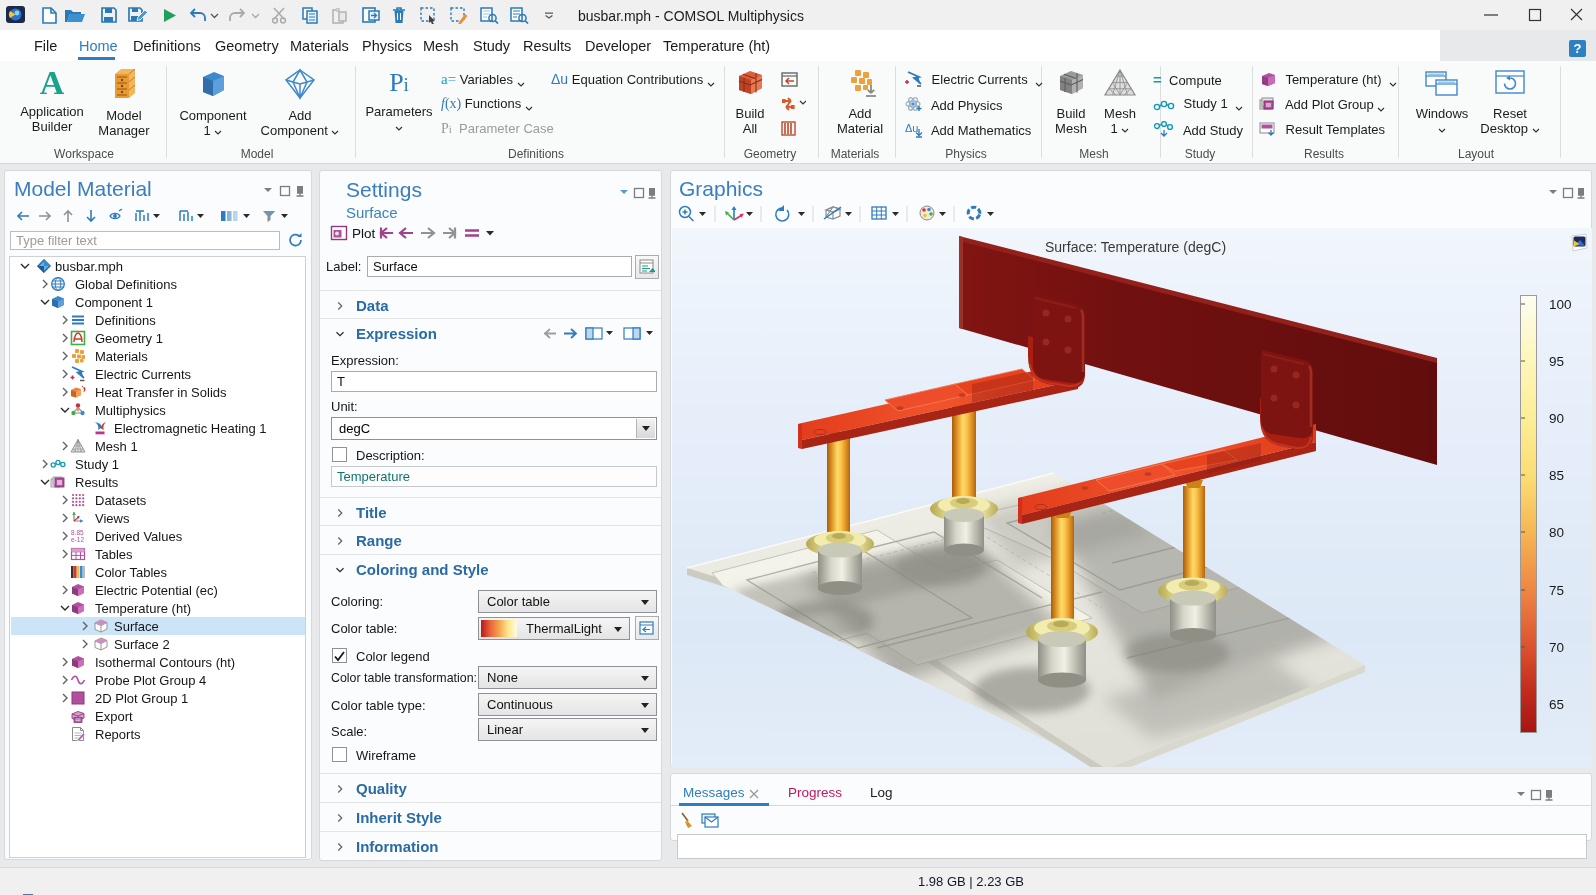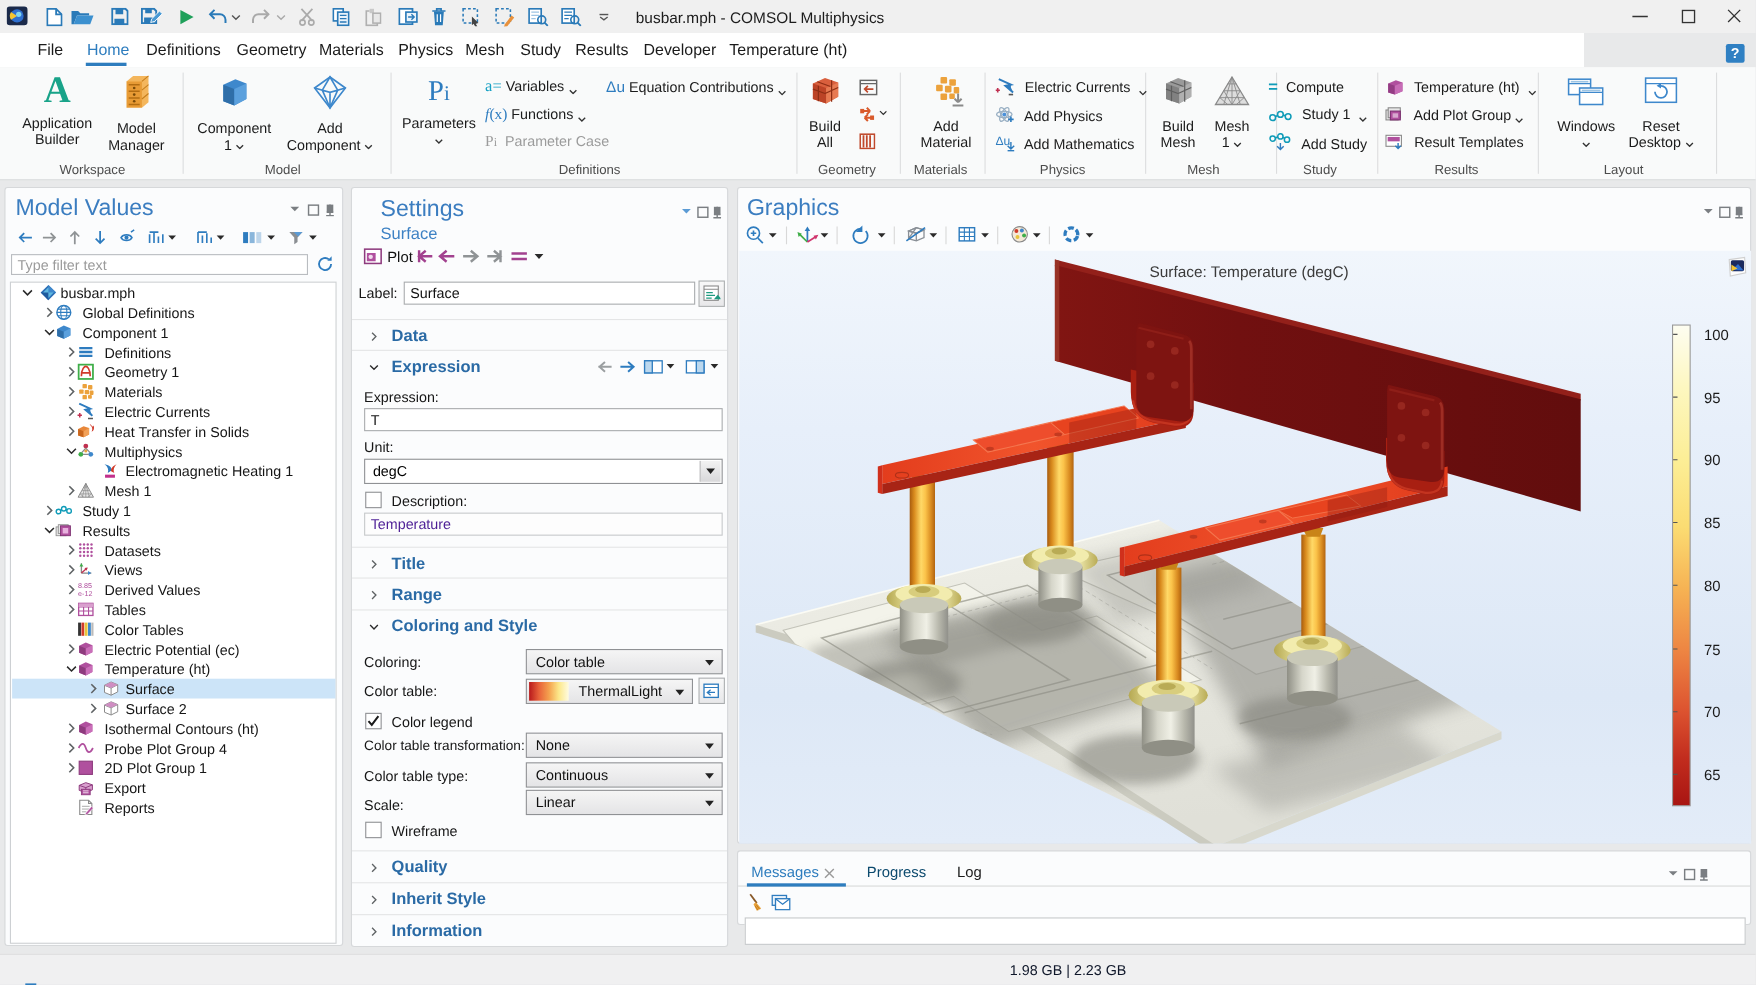--- a/index.html
+++ b/index.html
@@ -503,21 +503,21 @@
       </g>
       <g id="rootd">
         <path d="M8 1 L15 8 L8 15 L1 8z" fill="#2a6db5"></path>
         <path d="M8 3.2 L12.8 8 L8 12.8 L3.2 8z" fill="#5fb8e0"></path>
         <path d="M8 1 L15 8 L8 8z" fill="#3e88cc"></path>
         <path d="M8 8 L8 15 L1 8z" fill="#1f5a9e"></path>
       </g>
 </defs>
   </svg>
 <div class="panel" id="treepanel" style="left:4px;top:170px;width:308px;height:690px">
-<div class="abs ptitle" style="left:9px;top:6px">Model Values</div>
+<div class="abs ptitle" style="left:9px;top:6px">Model Material</div>
 <svg class="abs" style="left:258px;top:14px" width="46" height="12" viewBox="0 0 46 12">
       <path d="M1 3l4 4 4-4z" fill="#7a7e82"></path>
       <rect x="17.5" y="1.5" width="9" height="9" fill="none" stroke="#7a7e82" stroke-width="1.3"></rect>
       <path d="M37 1v7M34 8h6M37 8v3M33.5 11h7" stroke="#7a7e82" stroke-width="1.3"></path>
       <rect x="34" y="1" width="6" height="7" fill="#7a7e82"></rect>
     </svg>
 <svg class="abs" style="left:10px;top:37px" width="290" height="16" viewBox="0 0 290 16">
 <path d="M14 8H3M7 4L3 8l4 4" fill="none" stroke="#2e7cbf" stroke-width="1.6"></path>
 <path d="M24 8h11M31 4l4 4-4 4" fill="none" stroke="#8f9395" stroke-width="1.6"></path>
 <path d="M53 14V3M49 7l4-4 4 4" fill="none" stroke="#8f9395" stroke-width="1.6"></path>
@@ -853,21 +853,21 @@
 </svg>
     </div>
 <div class="lbl" style="left:11px;top:182px">Expression:</div>
 <div class="inp" style="left:11px;top:200px;width:326px">T</div>
 <div class="lbl" style="left:11px;top:228px">Unit:</div>
 <div class="abs" style="left:11px;top:246px;width:326px;height:23px;border:1px solid #8f9194;background:#fff;font-size:13px;line-height:21px;padding-left:7px">degC<div class="abs" style="right:1px;top:1px;width:19px;height:19px;background:linear-gradient(#f2f2f2,#d8d8da);border-left:1px solid #b5b5b7">
         <div class="abs" style="left:5px;top:7px;width:0;height:0;border-left:4.5px solid transparent;border-right:4.5px solid transparent;border-top:5.5px solid #222"></div>
       </div></div>
 <div class="cbx" style="left:12px;top:276px"></div>
 <div class="lbl" style="left:36px;top:277px">Description:</div>
-<div class="inp" style="left:11px;top:295px;width:326px;color:#4c1d95;border-color:#c6c9cb;background:#fdfdfd">Temperature</div>
+<div class="inp" style="left:11px;top:295px;width:326px;color:#0f766e;border-color:#c6c9cb;background:#fdfdfd">Temperature</div>
 <div class="sect" style="top:326px">
       <svg class="abs" style="left:13px;top:8px" width="14" height="14" viewBox="0 0 16 16">
         <use href="#chr"></use>
       </svg>
       <span class="st">Title</span>
     </div>
 <div class="sect" style="top:354px">
       <svg class="abs" style="left:13px;top:8px" width="14" height="14" viewBox="0 0 16 16">
         <use href="#chr"></use>
       </svg>
@@ -1185,21 +1185,21 @@
           <text x="37" y="419">65</text>
         </g>
 </svg>
 </div>
 </div>
 <div class="panel" id="msgpanel" style="left:670px;top:773px;width:922px;height:68px">
 <div class="abs" style="left:12px;top:11px;font-size:13.5px;color:#2e7dbe">Messages</div>
 <svg class="abs" style="left:78px;top:15px" width="10" height="10" viewBox="0 0 10 10">
       <path d="M1 1l8 8M9 1L1 9" stroke="#9a9a9a" stroke-width="1.3"></path>
     </svg>
-<div class="abs" style="left:117px;top:11px;font-size:13.5px;color:#0c4a6e">Progress</div>
+<div class="abs" style="left:117px;top:11px;font-size:13.5px;color:#be185d">Progress</div>
 <div class="abs" style="left:199px;top:11px;font-size:13.5px;color:#1b1b1b">Log</div>
 <div class="abs" style="left:0px;top:31px;width:920px;height:1px;background:#d8d9da"></div>
 <div class="abs" style="left:8px;top:29px;width:90px;height:3px;background:#2e7dbe"></div>
 <svg class="abs" style="left:846px;top:15px" width="40" height="12" viewBox="0 0 40 12">
       <path d="M0 3l4 4 4-4z" fill="#7a7e82"></path>
       <rect x="14.5" y="1.5" width="9" height="9" fill="none" stroke="#7a7e82" stroke-width="1.3"></rect>
       <path d="M32 1v7M29 8h6M32 8v3M28.5 11h7" stroke="#7a7e82" stroke-width="1.3"></path>
       <rect x="29" y="1" width="6" height="7" fill="#7a7e82"></rect>
     </svg>
 <svg class="abs" style="left:9px;top:38px" width="15" height="17" viewBox="0 0 15 17">

